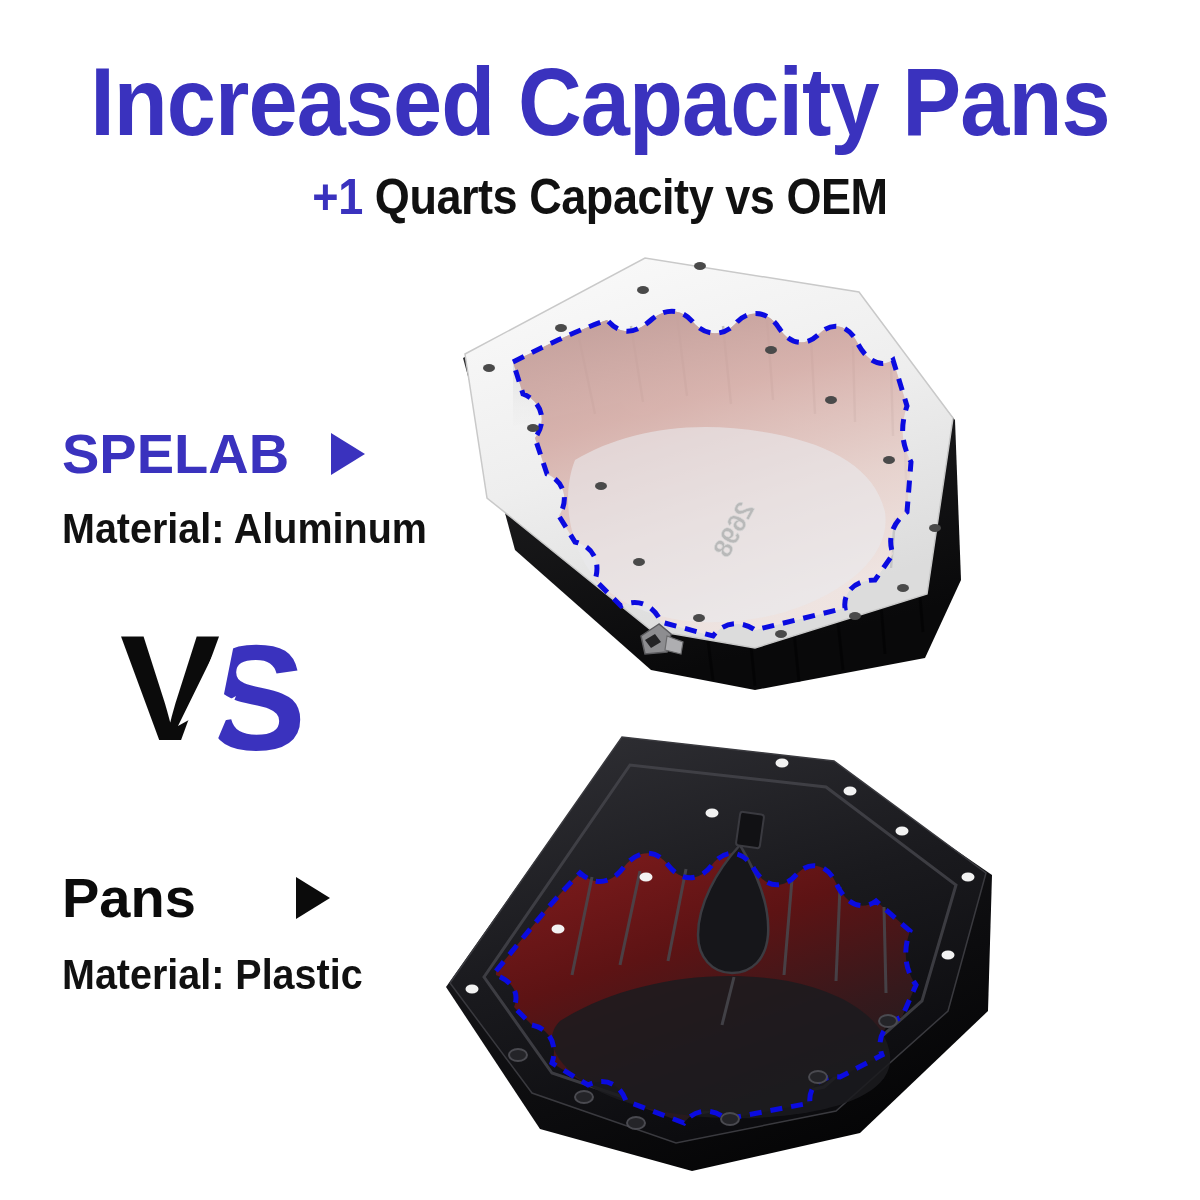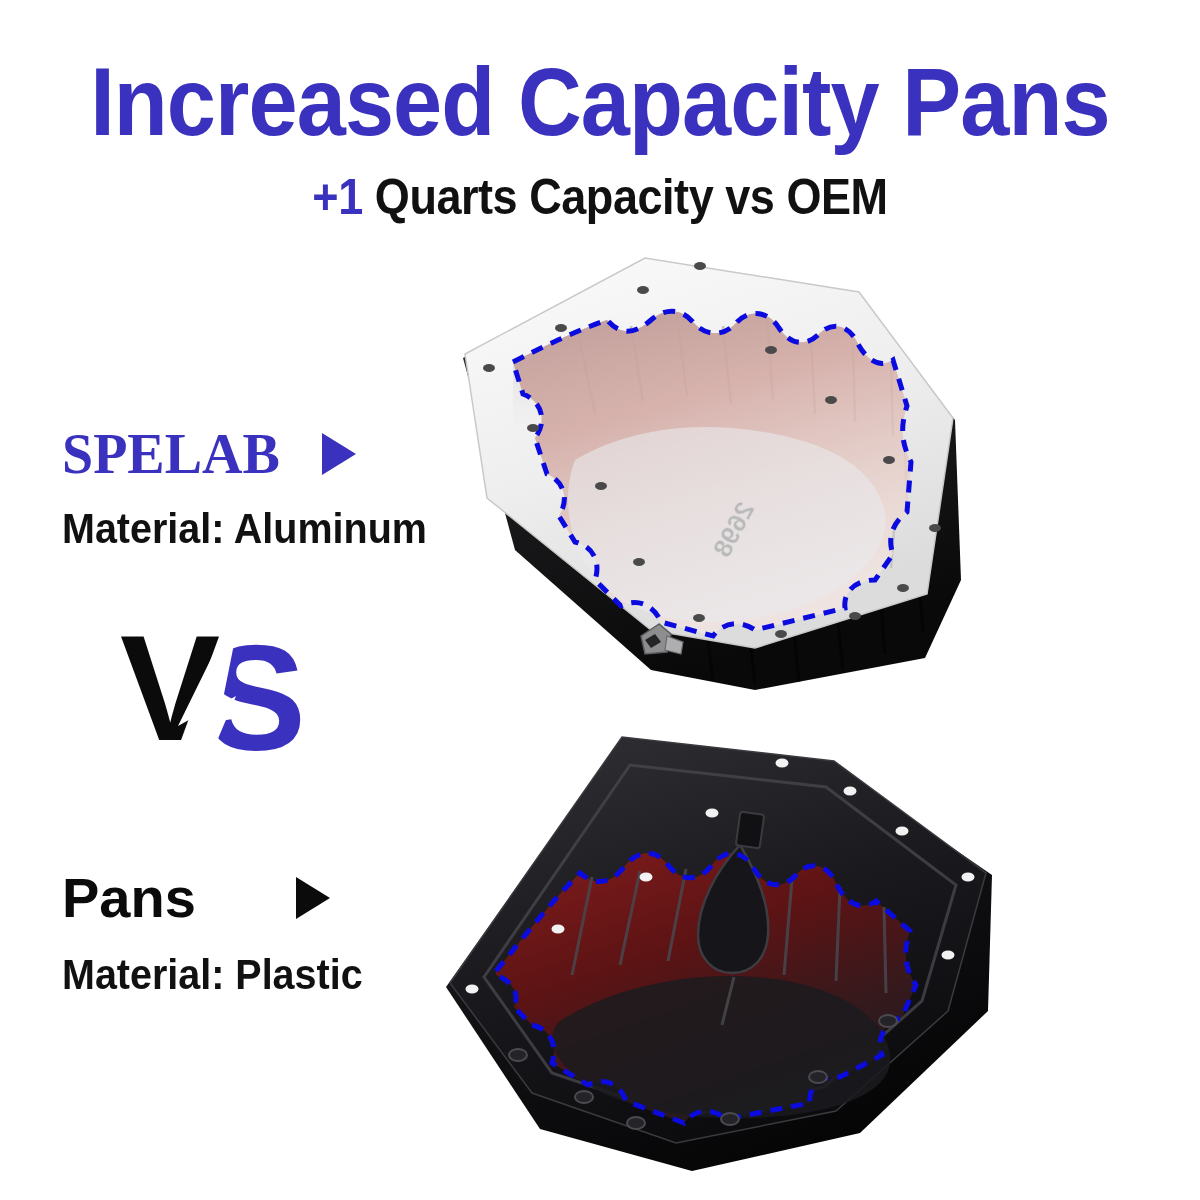--- a/index.html
+++ b/index.html
@@ -43,21 +43,21 @@
   
   .label-block{position:absolute;}
   .brand-row{display:flex;align-items:center;}
   .brand-name{
     font-weight:700;
     font-size:56px;
     line-height:60px;
     letter-spacing:0px;
     white-space:nowrap;
   }
-  .brand-name.blue{color:#3a32be;font-family:Liberation Serif, serif;}
+  .brand-name.blue{color:#3a32be;}
   .brand-name.black{color:#0b0b0b;}
   .tri{
     width:0;height:0;
     border-top:21px solid transparent;
     border-bottom:21px solid transparent;
     display:block;
   }
   .tri.blue{border-left:34px solid #3a32be;}
   .tri.black{border-left:34px solid #0b0b0b;}
   .material{

